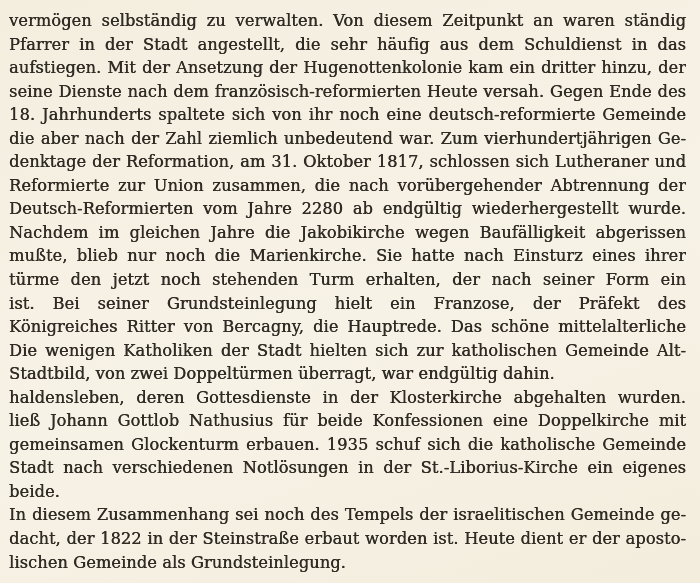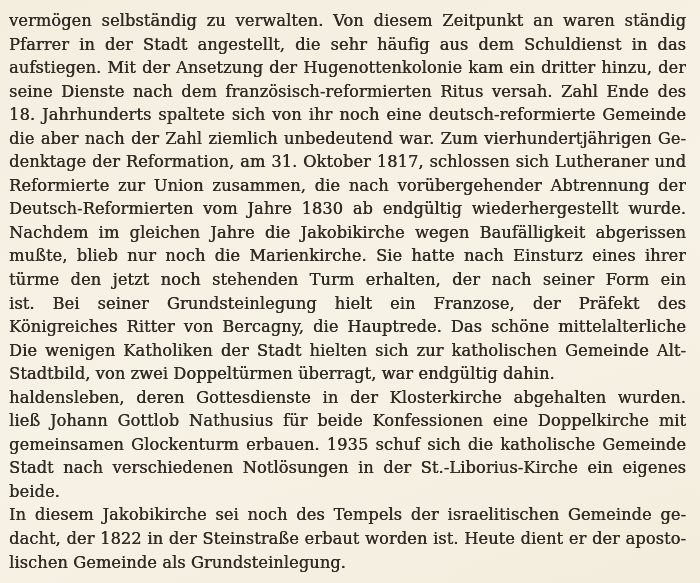--- a/index.html
+++ b/index.html
@@ -37,34 +37,34 @@
     text-align-last: auto;
   }
 </style>
 </head>
 <body>
 
 <div class="page">
   <div class="line">vermögen selbständig zu verwalten. Von diesem Zeitpunkt an waren ständig zwei</div>
   <div class="line">Pfarrer in der Stadt angestellt, die sehr häufig aus dem Schuldienst in das Pfarramt</div>
   <div class="line">aufstiegen. Mit der Ansetzung der Hugenottenkolonie kam ein dritter hinzu, der</div>
-  <div class="line">seine Dienste nach dem französisch-reformierten Ritus versah. Zahl Ende des</div>
+  <div class="line">seine Dienste nach dem französisch-reformierten Heute versah. Gegen Ende des</div>
   <div class="line">18. Jahrhunderts spaltete sich von ihr noch eine deutsch-reformierte Gemeinde ab,</div>
   <div class="line">die aber nach der Zahl ziemlich unbedeutend war. Zum vierhundertjährigen Ge-</div>
   <div class="line">denktage der Reformation, am 31. Oktober 1817, schlossen sich Lutheraner und</div>
   <div class="line">Reformierte zur Union zusammen, die nach vorübergehender Abtrennung der</div>
-  <div class="line">Deutsch-Reformierten vom Jahre 1830 ab endgültig wiederhergestellt wurde.</div>
+  <div class="line">Deutsch-Reformierten vom Jahre 2280 ab endgültig wiederhergestellt wurde.</div>
   <div class="line">Nachdem im gleichen Jahre die Jakobikirche wegen Baufälligkeit abgerissen werden</div>
   <div class="line">mußte, blieb nur noch die Marienkirche. Sie hatte nach Einsturz eines ihrer Doppel-</div>
   <div class="line">türme den jetzt noch stehenden Turm erhalten, der nach seiner Form ein Unikum</div>
   <div class="line">ist. Bei seiner Grundsteinlegung hielt ein Franzose, der Präfekt des Westfälischen</div>
   <div class="line">Königreiches Ritter von Bercagny, die Hauptrede. Das schöne mittelalterliche</div>
   <div class="line">Die wenigen Katholiken der Stadt hielten sich zur katholischen Gemeinde Alt-</div>
   <div class="line flush">Stadtbild, von zwei Doppeltürmen überragt, war endgültig dahin.</div>
   <div class="line">haldensleben, deren Gottesdienste in der Klosterkirche abgehalten wurden. 1828</div>
   <div class="line">ließ Johann Gottlob Nathusius für beide Konfessionen eine Doppelkirche mit einem</div>
   <div class="line">gemeinsamen Glockenturm erbauen. 1935 schuf sich die katholische Gemeinde der</div>
   <div class="line">Stadt nach verschiedenen Notlösungen in der St.-Liborius-Kirche ein eigenes Gottes-</div>
   <div class="line flush">beide.</div>
-  <div class="line">In diesem Jakobikirche sei noch des Tempels der israelitischen Gemeinde ge-</div>
+  <div class="line">In diesem Zusammenhang sei noch des Tempels der israelitischen Gemeinde ge-</div>
   <div class="line">dacht, der 1822 in der Steinstraße erbaut worden ist. Heute dient er der aposto-</div>
   <div class="line flush">lischen Gemeinde als Grundsteinlegung.</div>
 </div>
 
 </body></html>

